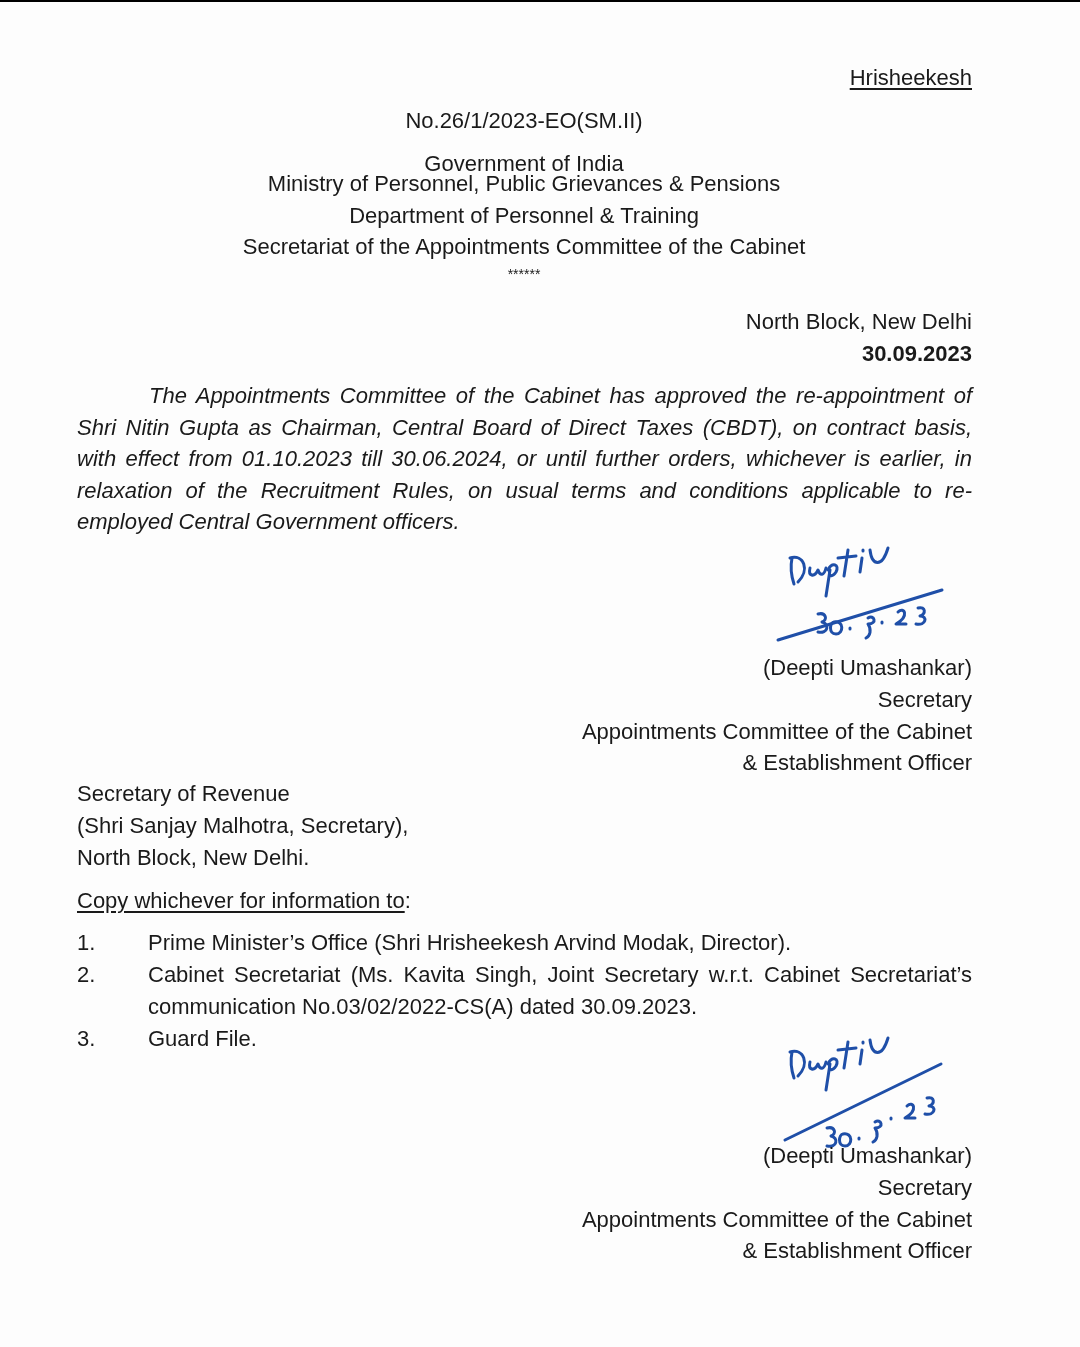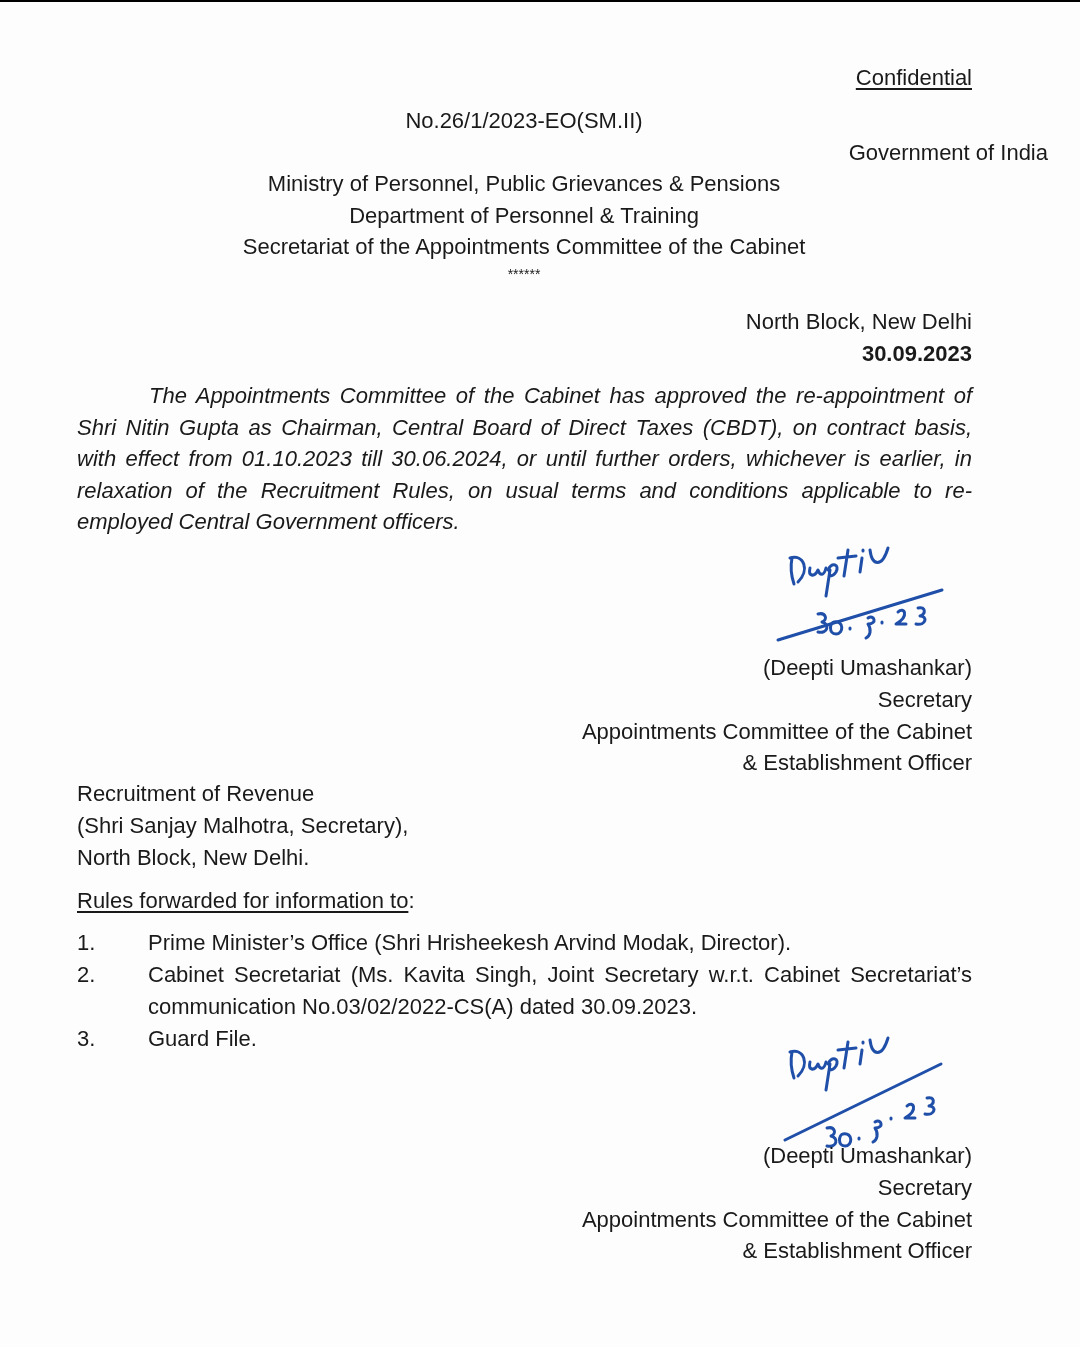--- a/index.html
+++ b/index.html
@@ -23,25 +23,25 @@
   .li .num { width: 71px; flex: none; }
   .li .txt { flex: 1; text-align: justify; }
   .sig { position: absolute; }
   .stars { font-size: 14px; letter-spacing: 0; line-height: 16px; }
 </style>
 </head>
 <body>
 
 <div class="topbar"></div>
 
-<div class="abs right u" style="right:108px; top:62px;">Confidential</div>
+<div class="abs right u" style="right:108px; top:62px;">Hrisheekesh</div>
 
 <div>
   <div class="abs center" style="left:0; width:1048px; top:105px;">No.26/1/2023-EO(SM.II)</div>
-  <div class="abs center" style="left:0; width:1048px; top:137px;text-align:right;">Government of India</div>
+  <div class="abs center" style="left:0; width:1048px; top:148px;">Government of India</div>
   <div class="abs center" style="left:0; width:1048px; top:168px;">Ministry of Personnel, Public Grievances &amp; Pensions</div>
   <div class="abs center" style="left:0; width:1048px; top:200px;">Department of Personnel &amp; Training</div>
   <div class="abs center" style="left:0; width:1048px; top:231px;">Secretariat of the Appointments Committee of the Cabinet</div>
   <div class="abs center stars" style="left:0; width:1048px; top:266px;">******</div>
 </div>
 
 <div class="abs right" style="right:108px; top:306px;">North Block, New Delhi</div>
 <div class="abs right" style="right:108px; top:338px;font-weight:bold;">30.09.2023</div>
 
 <div class="para">The Appointments Committee of the Cabinet has approved the re-appointment of Shri Nitin Gupta as Chairman, Central Board of Direct Taxes (CBDT), on contract basis, with effect from 01.10.2023 till 30.06.2024, or until further orders, whichever is earlier, in relaxation of the Recruitment Rules, on usual terms and conditions applicable to re-employed Central Government officers.</div>
@@ -60,26 +60,26 @@
 </svg>
 
 <div>
   <div class="abs right" style="right:108px; top:652px;">(Deepti Umashankar)</div>
   <div class="abs right" style="right:108px; top:684px;">Secretary</div>
   <div class="abs right" style="right:108px; top:716px;">Appointments Committee of the Cabinet</div>
   <div class="abs right" style="right:108px; top:747px;">&amp; Establishment Officer</div>
 </div>
 
 <div>
-  <div class="abs" style="left:77px; top:778px;">Recruitment of Revenue</div>
+  <div class="abs" style="left:77px; top:778px;">Secretary of Revenue</div>
   <div class="abs" style="left:77px; top:810px;">(Shri Sanjay Malhotra, Secretary),</div>
   <div class="abs" style="left:77px; top:842px;">North Block, New Delhi.</div>
 </div>
 
-<div class="abs" style="left:77px; top:885px;"><span class="u">Rules forwarded for information to</span><span>:</span></div>
+<div class="abs" style="left:77px; top:885px;"><span class="u">Copy whichever for information to</span><span>:</span></div>
 
 <div class="list">
   <div class="li">
     <span class="num">1.</span>
     <span class="txt">Prime Minister’s Office (Shri Hrisheekesh Arvind Modak, Director).</span>
   </div>
   <div class="li">
     <span class="num">2.</span>
     <span class="txt">Cabinet Secretariat (Ms. Kavita Singh, Joint Secretary w.r.t. Cabinet Secretariat’s communication No.03/02/2022-CS(A) dated 30.09.2023.</span>
   </div>

